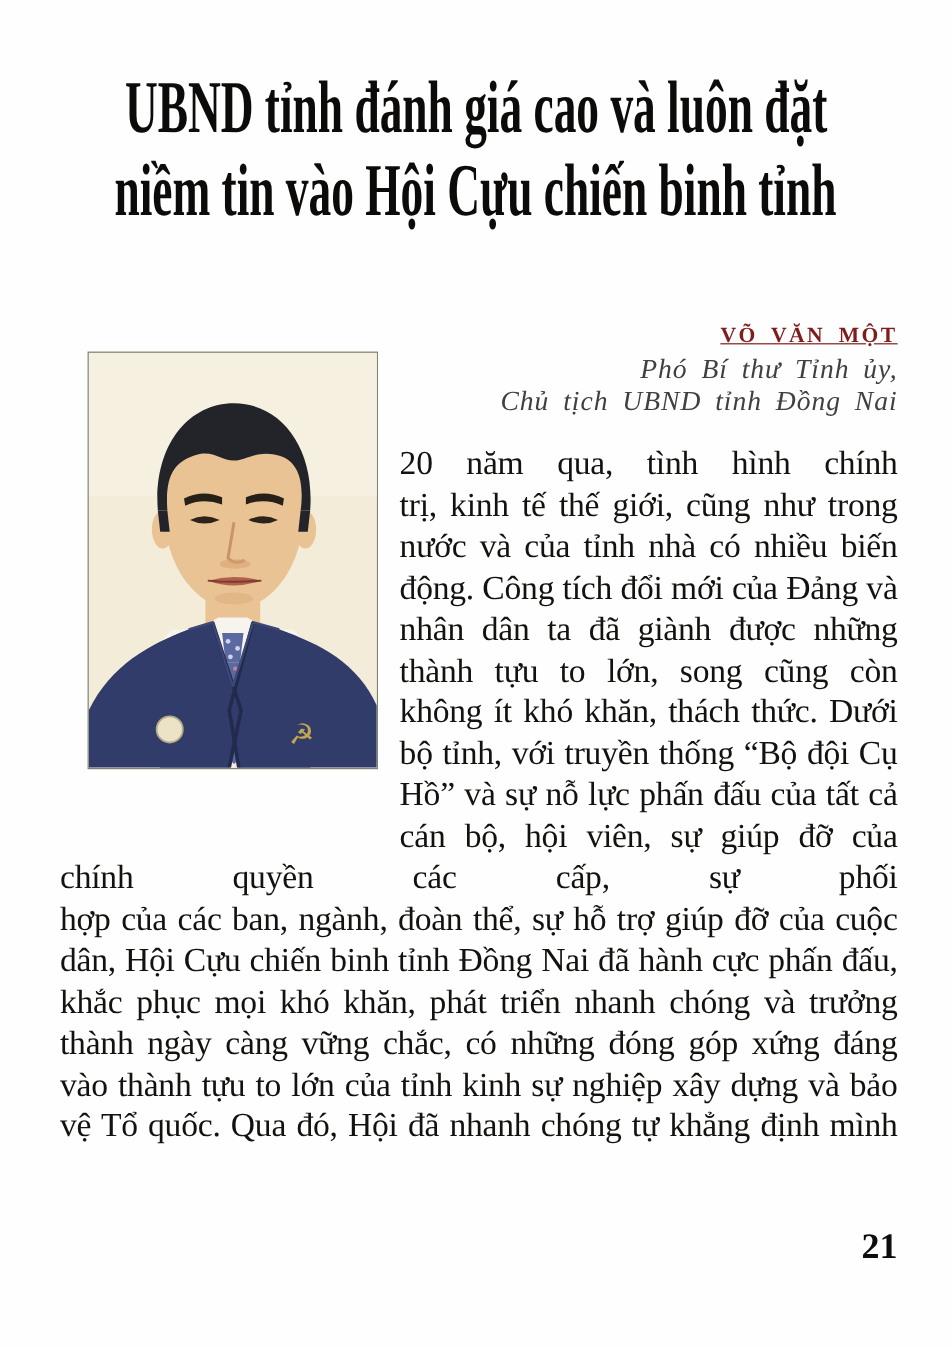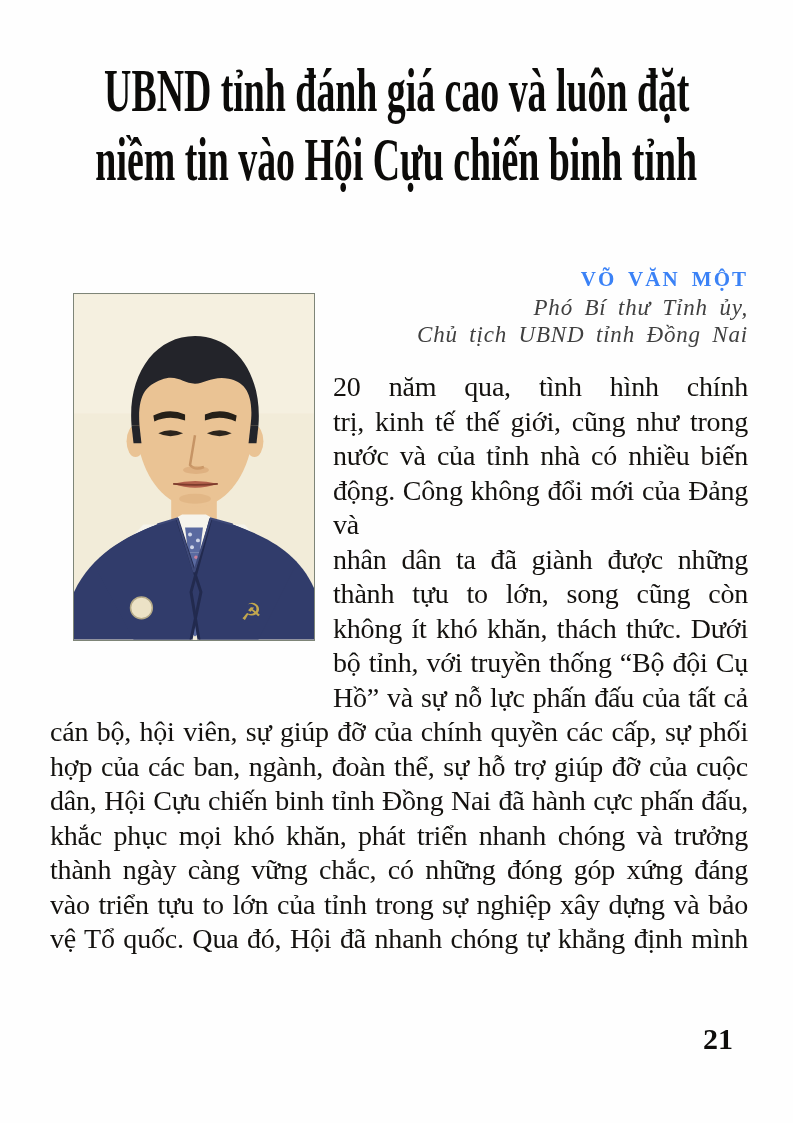--- a/index.html
+++ b/index.html
@@ -43,25 +43,26 @@
     height: 348px;
     margin: 29px 18px 68px 23px;
     border: 1px solid #7e8578;
     background: #f1ead6;
   }
   .photo-frame svg { display: block; width: 100%; height: 100%; }
   
   .byline { text-align: right; margin-bottom: 22px; }
   .byline-author {
     font-weight: 700;
-    font-size: 21px;
+    font-size: 18px;
     line-height: 30px;
     letter-spacing: 2px;
     word-spacing: 5px;
-    color: #3b82f6;
+    color: #7f1d1d;
+    text-decoration: underline;
   }
   .byline-role {
     font-style: italic;
     font-size: 23px;
     line-height: 27px;
     letter-spacing: 0.8px;
     word-spacing: 5px;
     color: #404040;
   }
   
@@ -72,21 +73,21 @@
     letter-spacing: -0.2px;
     text-align: justify;
     text-align-last: justify;
     text-justify: inter-word;
   }
   .body-line.first-line { padding-left: 46px; }
   
   .page-number {
     position: absolute;
     top: 1022px;
-    right: 60px;
+    right: 45px;
     font-weight: 700;
     font-size: 30px;
     color: #0e0d0b;
   }
 </style>
 </head>
 <body>
 
 <div class="page">
 
@@ -170,32 +171,32 @@
     <div class="byline">
       <div class="byline-author">VÕ VĂN MỘT</div>
       <div class="byline-role">Phó Bí thư Tỉnh ủy,</div>
       <div class="byline-role">Chủ tịch UBND tỉnh Đồng Nai</div>
     </div>
 
     <div class="article-body">
       <div class="body-line first-line">20 năm qua, tình hình chính</div>
       <div class="body-line">trị, kinh tế thế giới, cũng như trong</div>
       <div class="body-line">nước và của tỉnh nhà có nhiều biến</div>
-      <div class="body-line">động. Công không đổi mới của Đảng và</div>
+      <div class="body-line">động. Công tích đổi mới của Đảng và</div>
       <div class="body-line">nhân dân ta đã giành được những</div>
       <div class="body-line">thành tựu to lớn, song cũng còn</div>
       <div class="body-line">không ít khó khăn, thách thức. Dưới</div>
       <div class="body-line">bộ tỉnh, với truyền thống “Bộ đội Cụ</div>
       <div class="body-line">Hồ” và sự nỗ lực phấn đấu của tất cả</div>
       <div class="body-line">cán bộ, hội viên, sự giúp đỡ của chính quyền các cấp, sự phối</div>
       <div class="body-line">hợp của các ban, ngành, đoàn thể, sự hỗ trợ giúp đỡ của cuộc</div>
       <div class="body-line">dân, Hội Cựu chiến binh tỉnh Đồng Nai đã hành cực phấn đấu,</div>
       <div class="body-line">khắc phục mọi khó khăn, phát triển nhanh chóng và trưởng</div>
       <div class="body-line">thành ngày càng vững chắc, có những đóng góp xứng đáng</div>
-      <div class="body-line">vào triển tựu to lớn của tỉnh trong sự nghiệp xây dựng và bảo</div>
+      <div class="body-line">vào thành tựu to lớn của tỉnh kinh sự nghiệp xây dựng và bảo</div>
       <div class="body-line">vệ Tổ quốc. Qua đó, Hội đã nhanh chóng tự khẳng định mình</div>
     </div>
 
   </div>
 
   <div class="page-number">21</div>
 
 </div>
 
 </body></html>

